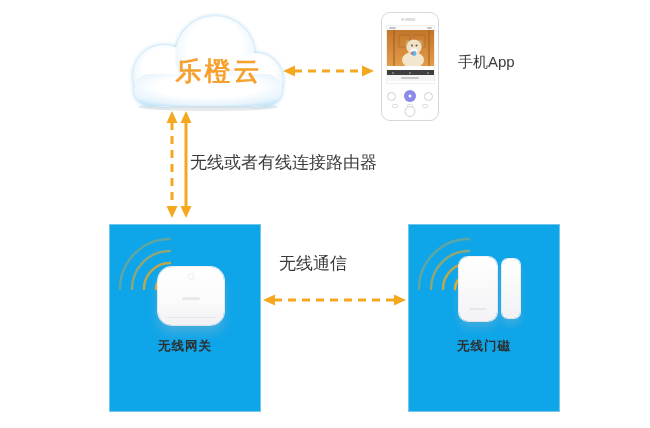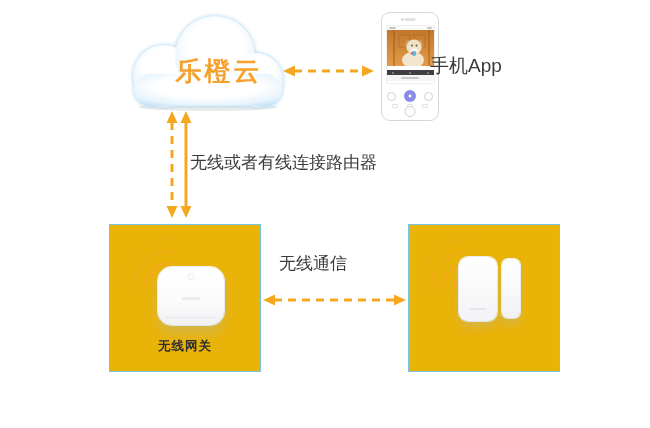--- a/index.html
+++ b/index.html
@@ -31,26 +31,26 @@
   
   .overlay{position:absolute;left:0;top:0;width:650px;height:428px;pointer-events:none;}
   .arrow-line{stroke:var(--accent-orange);stroke-width:3;fill:none;}
   .dashed{stroke-dasharray:8 6;}
   .arrow-head{fill:var(--accent-orange);stroke:none;}
   .wifi-arc{stroke:var(--accent-orange);fill:none;stroke-width:2.5;stroke-linecap:round;}
   
   .diagram-text{position:absolute;color:var(--text-dark);white-space:nowrap;}
   .router-text{left:190px;top:151px;font-size:17px;}
   .wireless-text{left:279px;top:252px;font-size:17px;}
-  .phone-text{left:430px;top:53px;font-size:19px;}
+  .phone-text{left:458px;top:53px;font-size:15px;}
   
   .device-box{
-    position:absolute;width:152px;height:148px;
+    position:absolute;width:152px;height:188px;
     border:1px solid var(--box-border-blue);
-    background:#eab308;
+    background:#0ea5e9;
     font-family:Liberation Serif, serif;
   }
   .box-gateway{left:109px;top:224px;}
   .box-sensor{left:408px;top:224px;}
   .wifi{position:absolute;left:6px;top:10px;}
   .device-label{
     position:absolute;left:0;top:113px;width:100%;
     text-align:center;
     font-size:12.5px;font-weight:bold;letter-spacing:1px;
     color:var(--label-dark);
@@ -237,15 +237,16 @@
     <svg class="wifi" width="56" height="56" viewBox="0 0 56 56">
       <path class="wifi-arc" d="M40,54 A14,14 0 0 1 54,40" opacity="0.95"></path>
       <path class="wifi-arc" d="M28,54 A26,26 0 0 1 54,28" opacity="0.75"></path>
       <path class="wifi-arc" d="M16,54 A38,38 0 0 1 54,16" opacity="0.55"></path>
       <path class="wifi-arc" d="M4,54 A50,50 0 0 1 54,4" opacity="0.35"></path>
     </svg>
     <div class="sensor-main">
       <span class="logo-bar"></span>
     </div>
     <div class="sensor-strip"></div>
+    <div class="device-label">无线门磁</div>
   </div>
 
 </div>
 
 </body></html>

